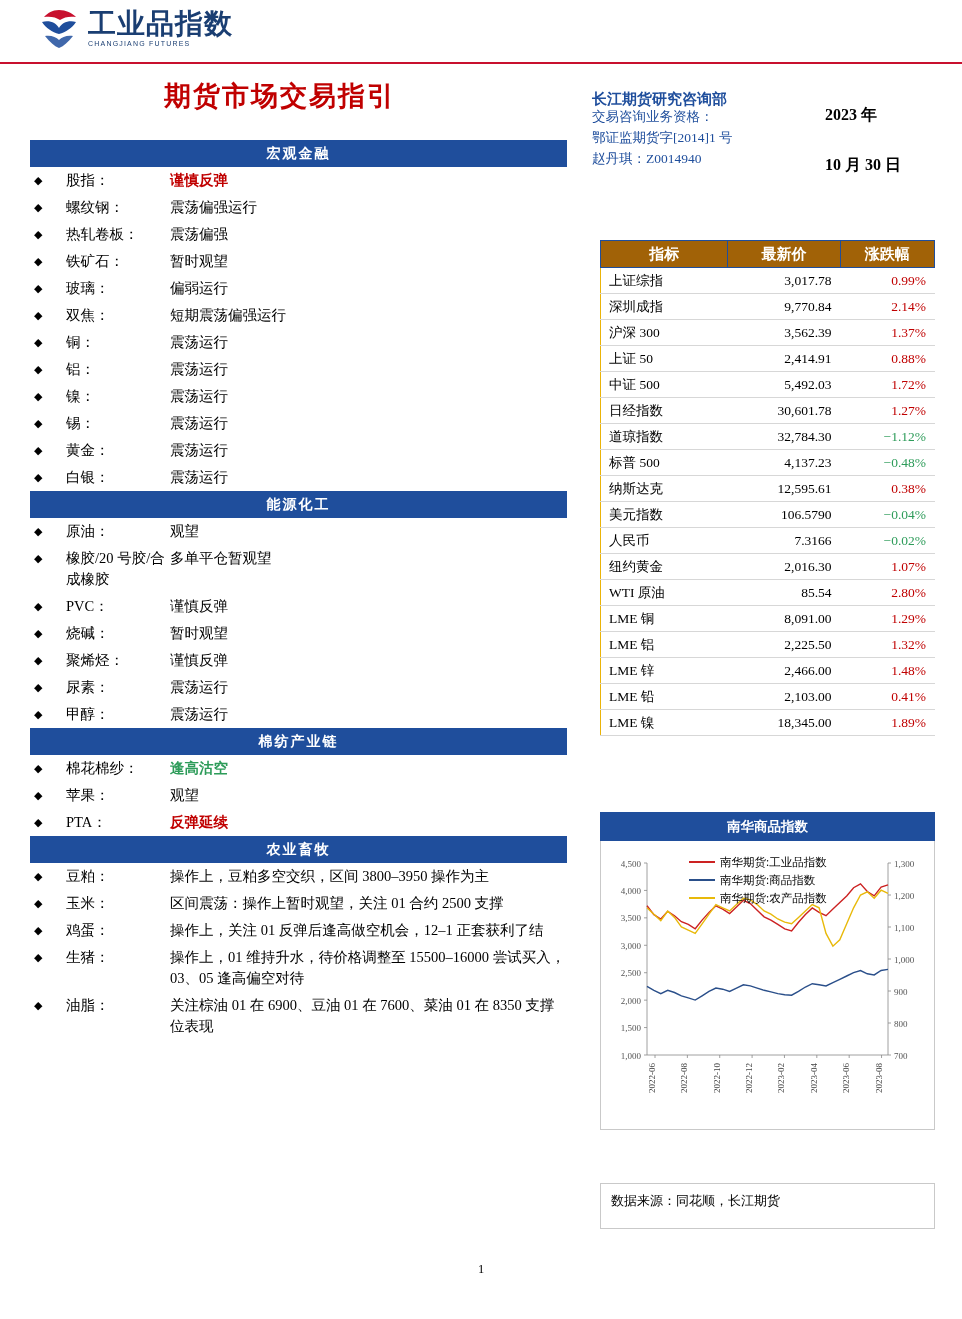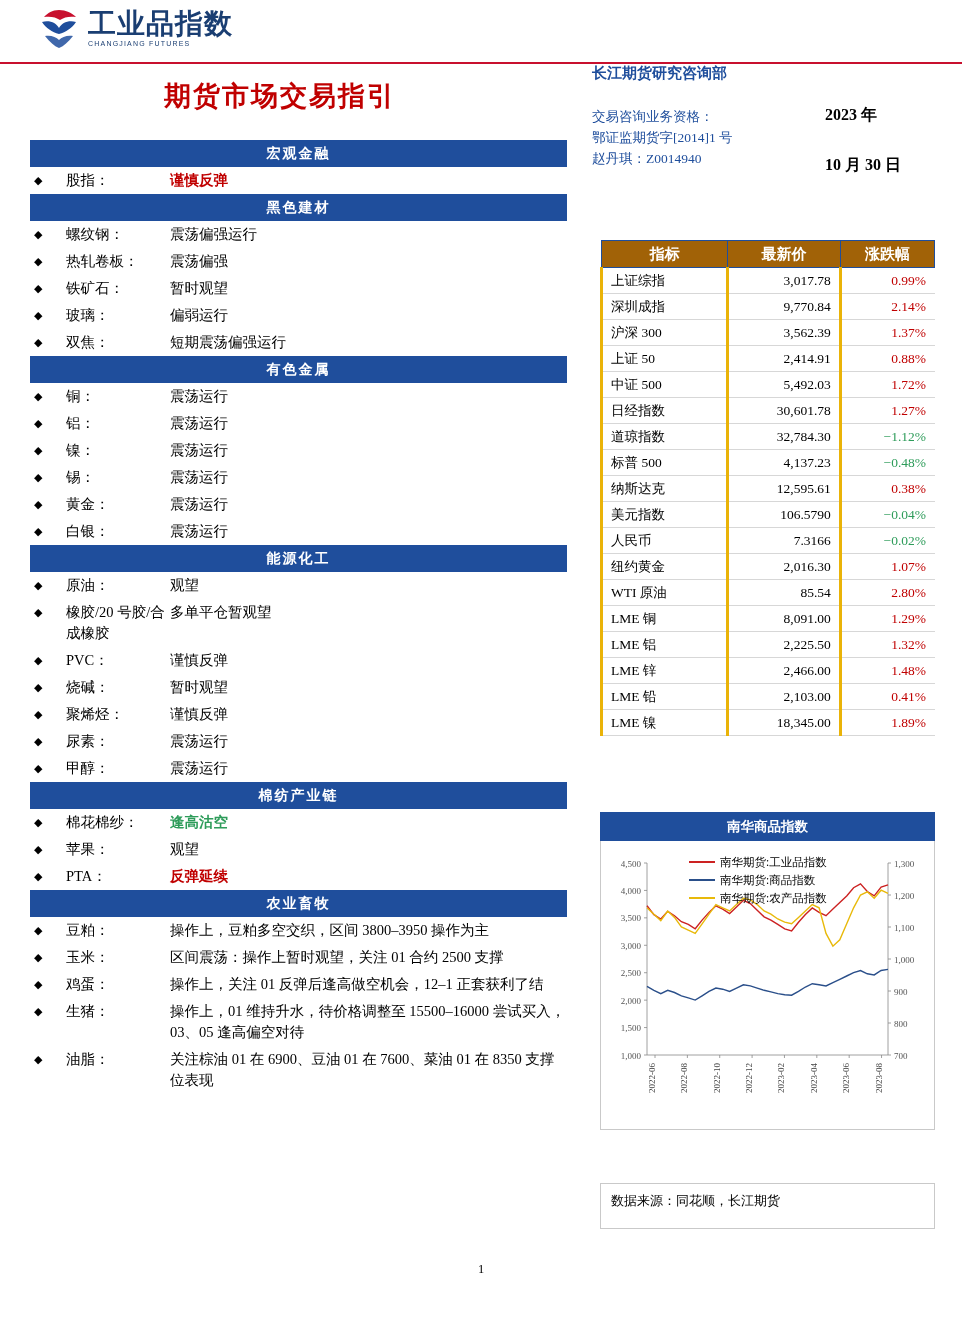--- a/index.html
+++ b/index.html
@@ -25,21 +25,21 @@
   
   .doc-title {
     position:absolute; left:60px; top:78px; width:440px;
     text-align:center;
     font-family:"DejaVu Sans", sans-serif;
     font-size:27px; font-weight:bold; color:#c00000;
     letter-spacing:2px;
   }
   
   .dept {
-    position:absolute; left:592px; top:64px;
+    position:absolute; left:592px; top:90px;
     font-family:"DejaVu Sans", sans-serif;
     font-size:15px; font-weight:bold; color:#1f4e9c;
   }
   .qual { position:absolute; left:592px; top:106px; font-size:13.5px; color:#1f4e9c; line-height:21px; }
   .date1 { position:absolute; left:825px; top:105px; font-size:16px; font-weight:bold; color:#000; }
   .date2 { position:absolute; left:825px; top:155px; font-size:16px; font-weight:bold; color:#000; }
 
   
   .left-col { position:absolute; left:30px; top:140px; width:537px; }
   .sec-bar {
@@ -60,21 +60,21 @@
   .mkt-title {
     text-align:center; font-family:"DejaVu Sans", sans-serif;
     font-size:18px; font-weight:bold; color:#c00000; margin-bottom:10px;
   }
   table.mkt { border-collapse:collapse; width:335px; }
   table.mkt th {
     background:#a16207; color:#fff; font-family:"DejaVu Sans", sans-serif;
     font-size:15px; font-weight:bold; height:24px; border:1px solid #1f4e9c;
   }
   table.mkt td {
-    border-bottom:1px solid #d7d7d7; border-left:3px solid #eab308; border-right:1px solid #ffffff;
+    border-bottom:1px solid #d7d7d7; border-left:1px solid #eab308; border-right:1px solid #ffffff;
     font-size:13.5px; height:25px; padding:0 8px;
   }
   table.mkt td.idx { text-align:left; width:128px; }
   table.mkt td.px { text-align:right; width:104px; }
   table.mkt td.chg { text-align:right; width:85px; }
   .up { color:#c00000; }
   .down { color:#2e9c5a; }
 
   
   .chart-box { position:absolute; left:600px; top:812px; width:335px; }
@@ -129,21 +129,20 @@
 <div class="date1">2023 年</div>
 <div class="date2">10 月 30 日</div>
 
 <div class="left-col" id="sections-host">
     <div class="sec-bar">宏观金融</div>
     <div class="row">
       <span class="bullet">◆</span>
       <span class="name">股指：</span>
       <span class="val red">谨慎反弹</span>
     </div>
-    <div class="sec-bar">黑色建材</div>
     <div class="row">
       <span class="bullet">◆</span>
       <span class="name">螺纹钢：</span>
       <span class="val ">震荡偏强运行</span>
     </div>
     <div class="row">
       <span class="bullet">◆</span>
       <span class="name">热轧卷板：</span>
       <span class="val ">震荡偏强</span>
     </div>
@@ -155,21 +154,20 @@
     <div class="row">
       <span class="bullet">◆</span>
       <span class="name">玻璃：</span>
       <span class="val ">偏弱运行</span>
     </div>
     <div class="row">
       <span class="bullet">◆</span>
       <span class="name">双焦：</span>
       <span class="val ">短期震荡偏强运行</span>
     </div>
-    <div class="sec-bar">有色金属</div>
     <div class="row">
       <span class="bullet">◆</span>
       <span class="name">铜：</span>
       <span class="val ">震荡运行</span>
     </div>
     <div class="row">
       <span class="bullet">◆</span>
       <span class="name">铝：</span>
       <span class="val ">震荡运行</span>
     </div>

